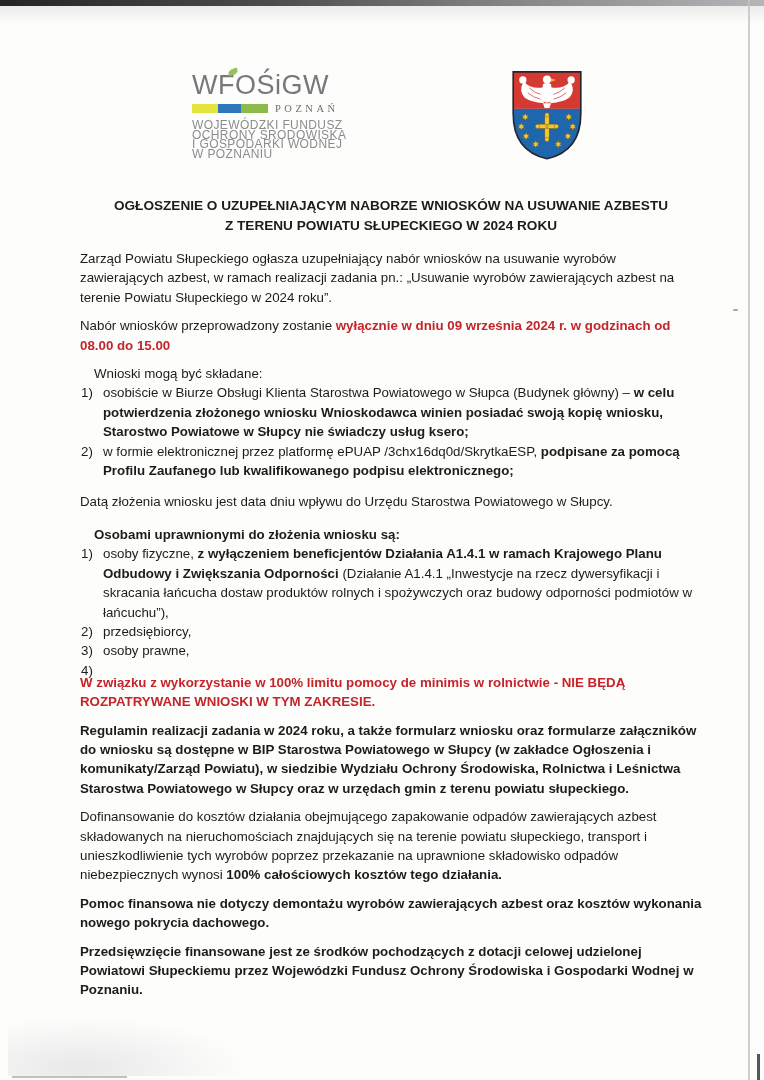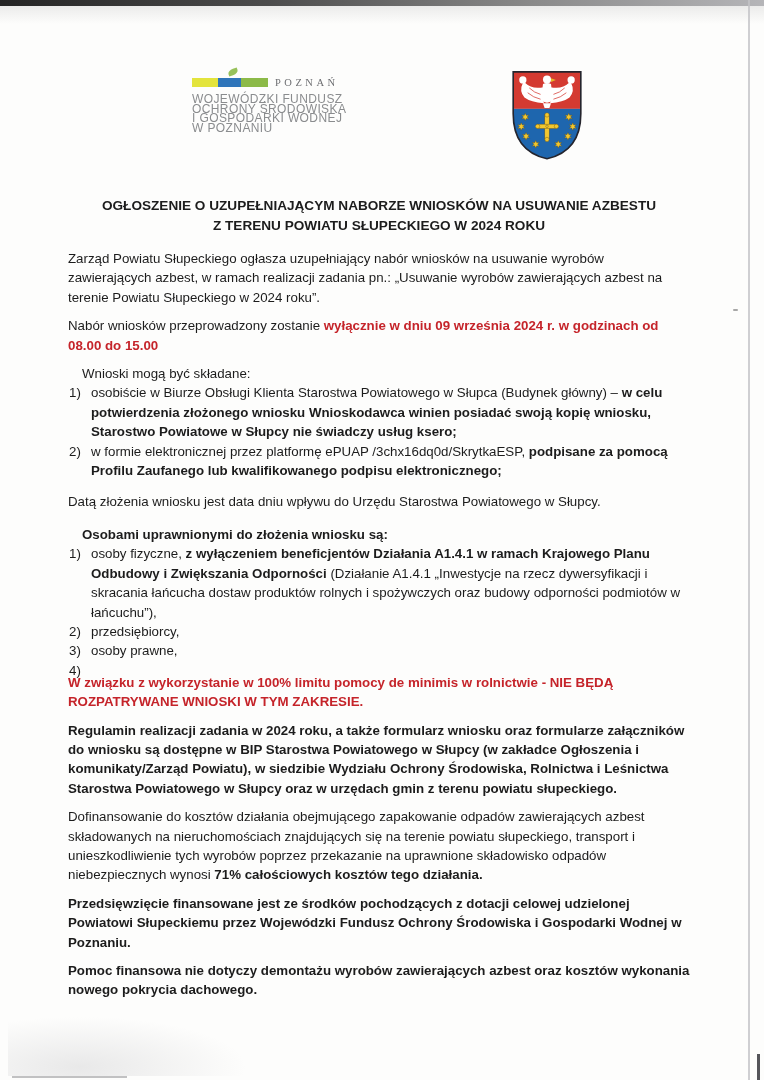--- a/index.html
+++ b/index.html
@@ -64,21 +64,21 @@
     margin-left:7px;font-size:10.5px;letter-spacing:3.5px;color:#6d6e71;
   }
   .logo-sub{margin-top:8px;}
   .logo-sub div{
     font-size:12px;line-height:9.6px;letter-spacing:.4px;color:#8a8c8e;
   }
   
   .crest{position:absolute;left:506px;top:67px;width:82px;height:95px;}
   
   .doc{
-    position:absolute;left:68px;top:196px;width:622px;
+    position:absolute;left:80px;top:196px;width:622px;
     font-size:13.3px;line-height:19.4px;
   }
   .title{
     font-weight:bold;text-align:center;font-size:13.6px;line-height:20px;
     margin:0 0 13px 0;
   }
   .doc p{margin:0 0 9px 0;}
   .doc p.no-gap{margin-bottom:0;margin-left:14px;}
   .doc p.gap-lg{margin-bottom:13px;}
   .list{margin:0 0 12px 0;}
@@ -95,20 +95,21 @@
   <div class="edge-top"></div>
   <div class="edge-top-fade"></div>
   <div class="edge-right"></div>
   <div class="edge-right-dark"></div>
   <div class="smudge-bottom-left"></div>
   <div class="bottom-line"></div>
   <div class="artifact-dot"></div>
 
   <div class="logo">
     <div class="logo-wordmark">
+      <span>WFOŚiGW</span>
       <span class="logo-leaf"></span>
     </div>
     <div class="logo-bar-row">
       <span class="bar bar-yellow"></span>
       <span class="bar bar-blue"></span>
       <span class="bar bar-green"></span>
       <span class="logo-city">POZNAŃ</span>
     </div>
     <div class="logo-sub">
       <div>WOJEWÓDZKI FUNDUSZ</div>
@@ -206,20 +207,20 @@
       </div>
       <div class="li">
         <span class="num">4)</span>
       </div>
     </div>
 
     <p class="red">W związku z wykorzystanie w 100% limitu pomocy de minimis w rolnictwie - NIE BĘDĄ ROZPATRYWANE WNIOSKI W TYM ZAKRESIE.</p>
 
     <p class="b">Regulamin realizacji zadania w 2024 roku, a także formularz wniosku oraz formularze załączników do wniosku są dostępne w BIP Starostwa Powiatowego w Słupcy (w zakładce Ogłoszenia i komunikaty/Zarząd Powiatu), w siedzibie Wydziału Ochrony Środowiska, Rolnictwa i Leśnictwa Starostwa Powiatowego w Słupcy oraz w urzędach gmin z terenu powiatu słupeckiego.</p>
 
-    <p><span>Dofinansowanie do kosztów działania obejmującego zapakowanie odpadów zawierających azbest składowanych na nieruchomościach znajdujących się na terenie powiatu słupeckiego, transport i unieszkodliwienie tych wyrobów poprzez przekazanie na uprawnione składowisko odpadów niebezpiecznych wynosi </span><span class="b">71% całościowych kosztów tego działania.</span></p>
+    <p><span>Dofinansowanie do kosztów działania obejmującego zapakowanie odpadów zawierających azbest składowanych na nieruchomościach znajdujących się na terenie powiatu słupeckiego, transport i unieszkodliwienie tych wyrobów poprzez przekazanie na uprawnione składowisko odpadów niebezpiecznych wynosi </span><span class="b">100% całościowych kosztów tego działania.</span></p>
+
+    <p class="b">Pomoc finansowa nie dotyczy demontażu wyrobów zawierających azbest oraz kosztów wykonania nowego pokrycia dachowego.</p>
 
     <p class="b">Przedsięwzięcie finansowane jest ze środków pochodzących z dotacji celowej udzielonej Powiatowi Słupeckiemu przez Wojewódzki Fundusz Ochrony Środowiska i Gospodarki Wodnej w Poznaniu.</p>
-
-    <p class="b">Pomoc finansowa nie dotyczy demontażu wyrobów zawierających azbest oraz kosztów wykonania nowego pokrycia dachowego.</p>
 
   </div>
 </div>
 
 </body></html>

